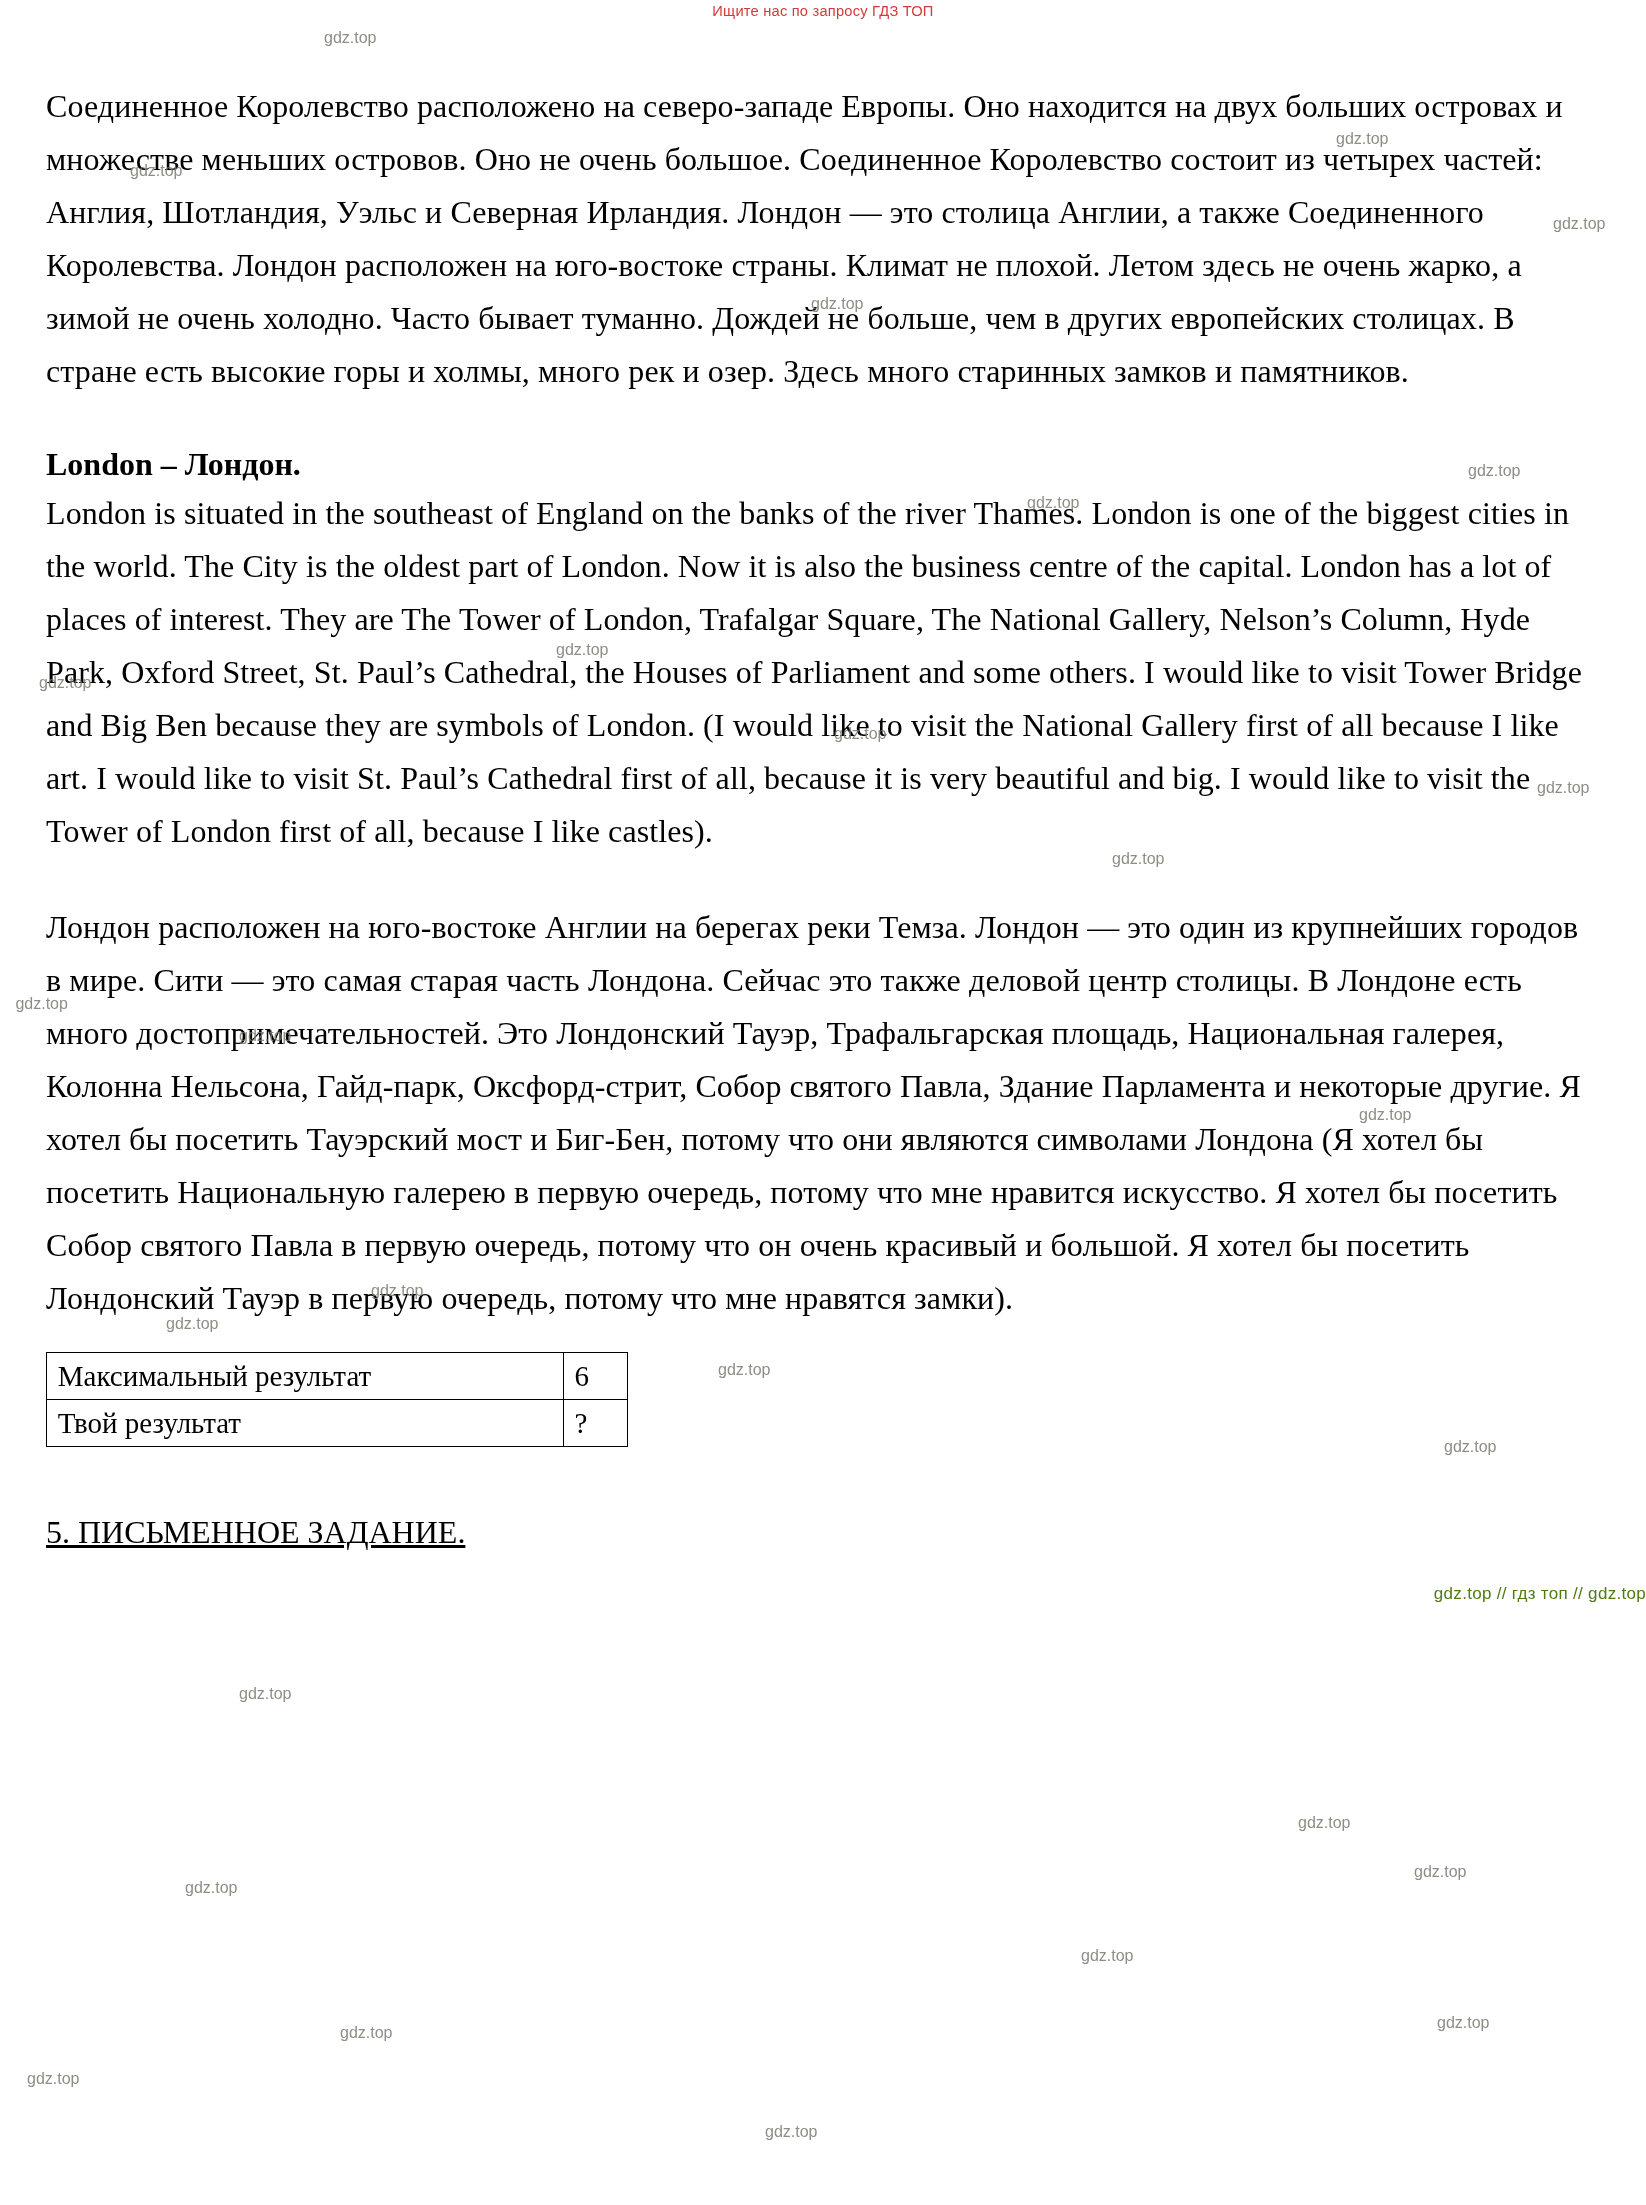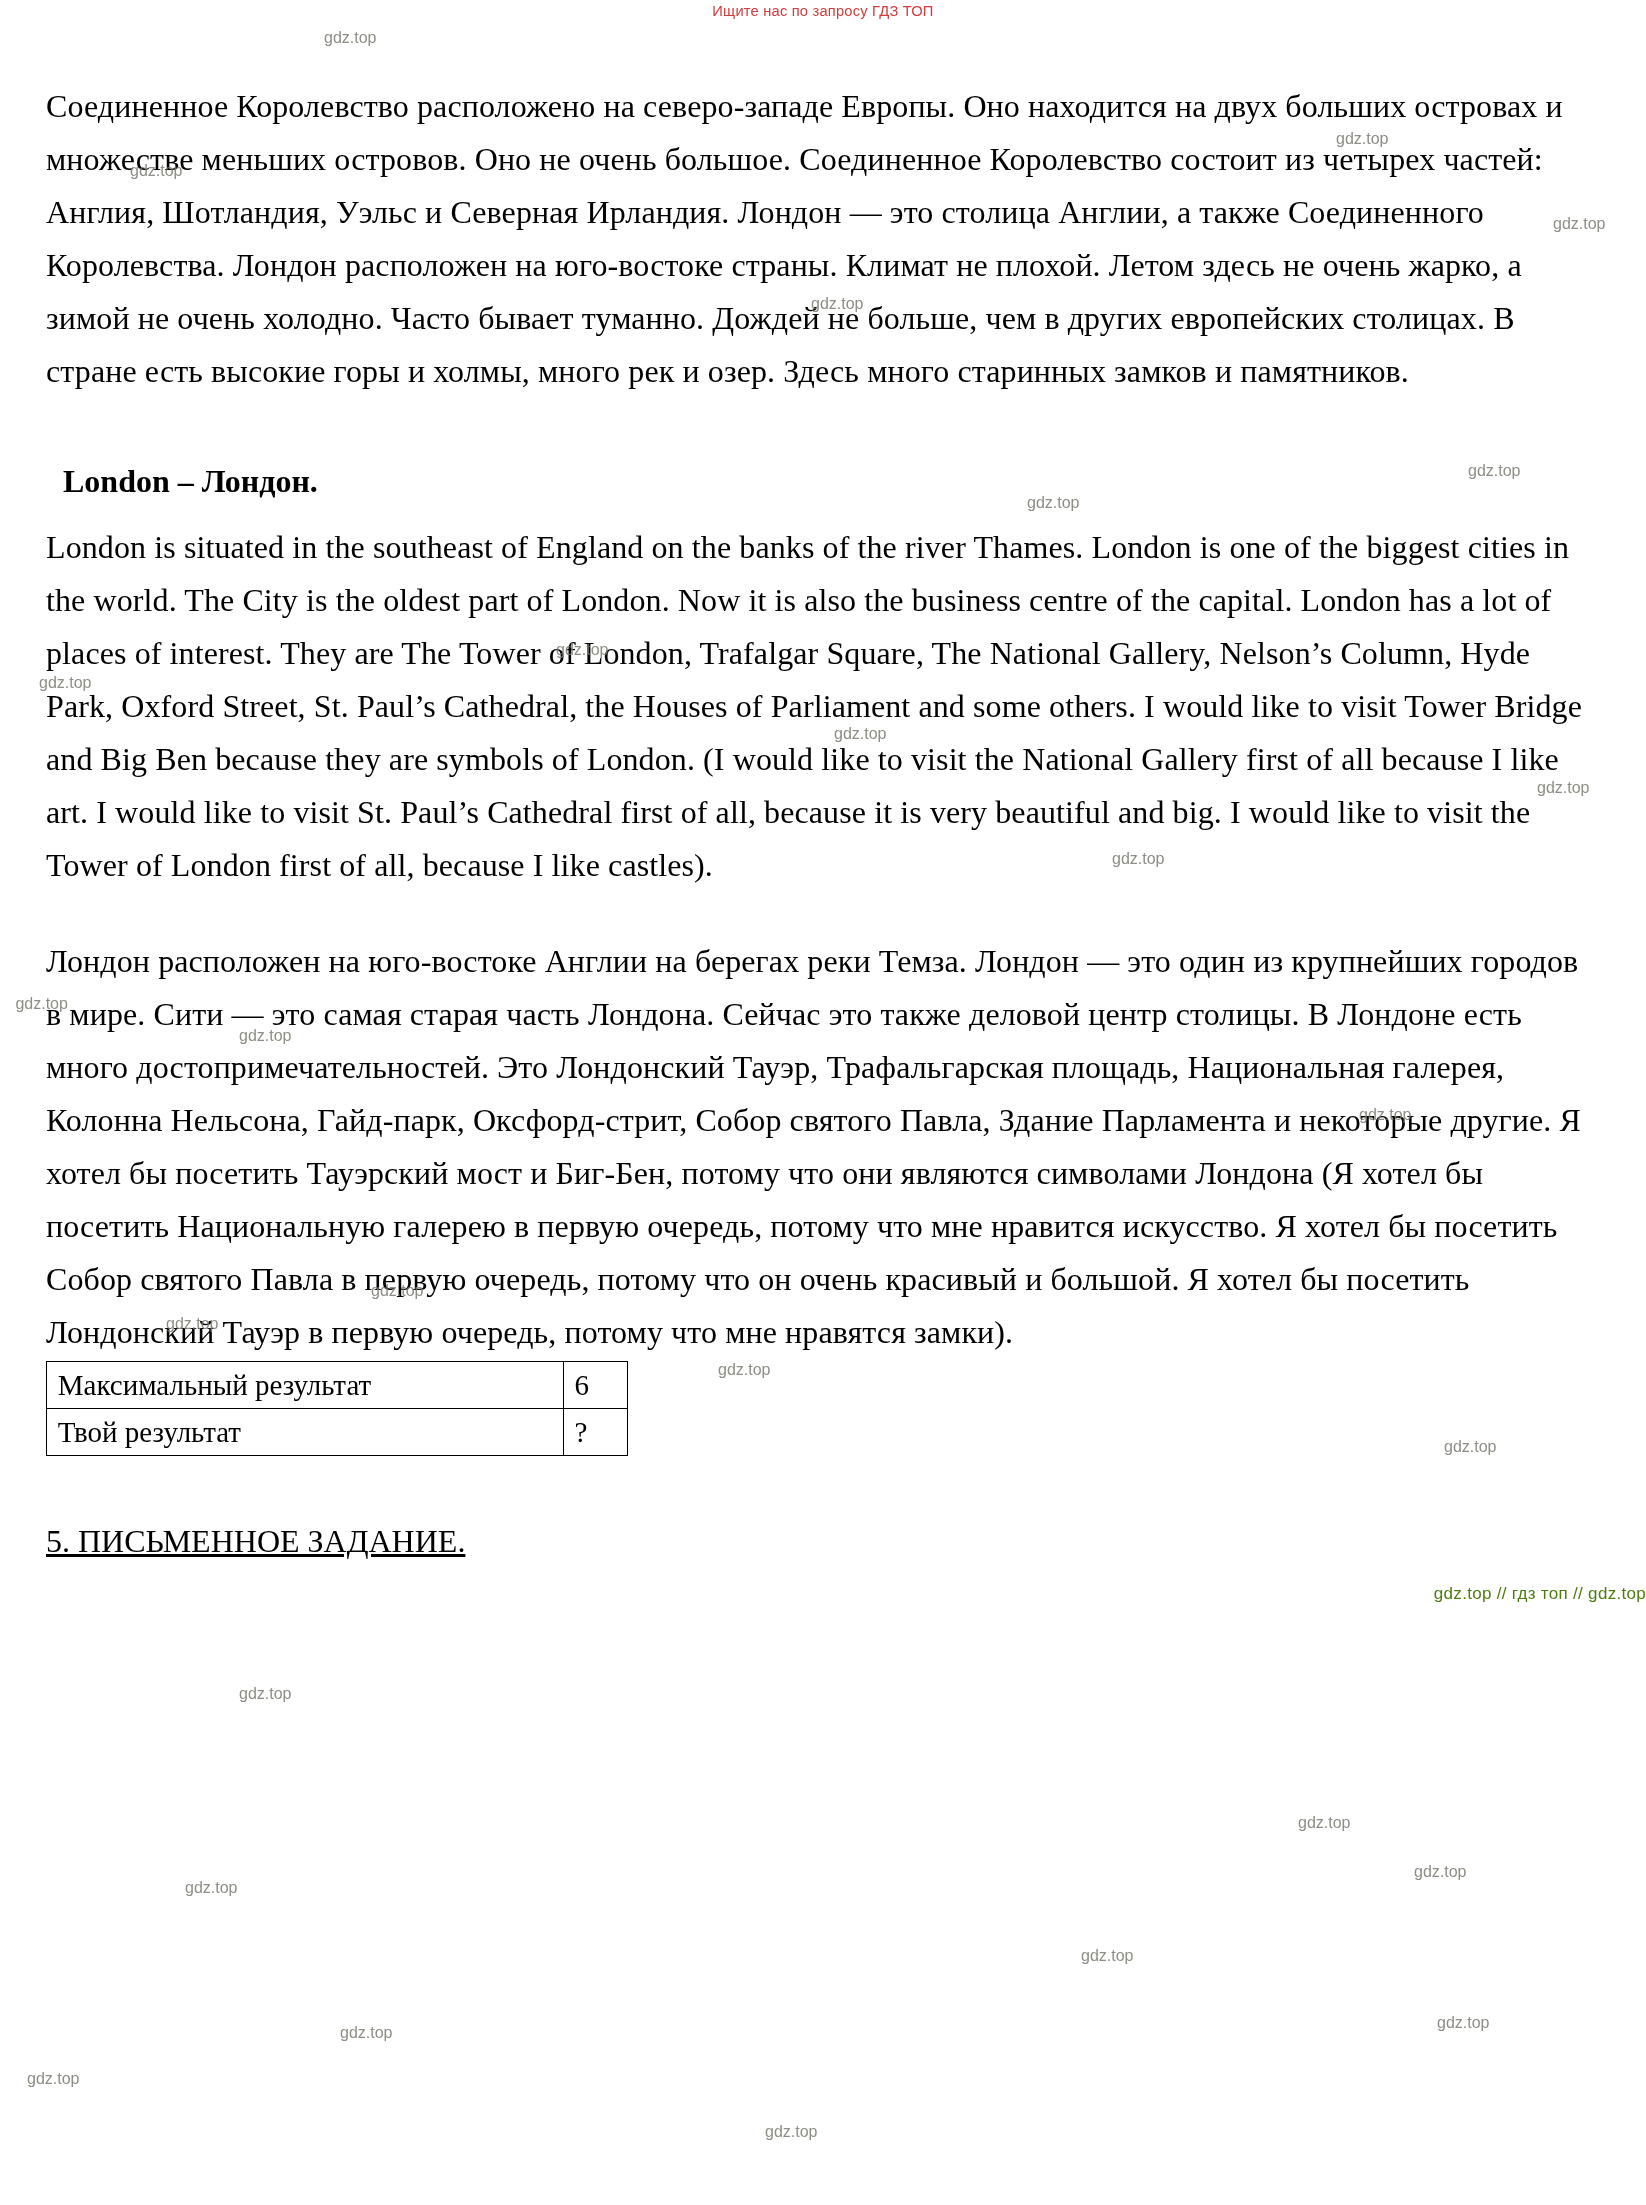--- a/index.html
+++ b/index.html
@@ -52,28 +52,28 @@
   p.para {
     margin: 0;
     font-size: 32px;
     line-height: 53px;
     text-align: left;
     letter-spacing: 0.1px;
   }
   .gap-md { height: 43px; }
   .gap-lg { height: 62px; }
   .heading {
-    margin: 17px;
+    margin: 0;
     font-size: 32px;
     line-height: 46px;
     font-weight: bold;
   }
   table.score {
     border-collapse: collapse;
-    margin-top: 2px;
+    margin-top: 27px;
     font-size: 29px;
   }
   table.score td {
     border: 1.5px solid #000;
     padding: 3.1px 10.8px;
     line-height: 40px;
     font-size: 29px;
     vertical-align: middle;
   }
   td.label-cell { width: 494px; }

